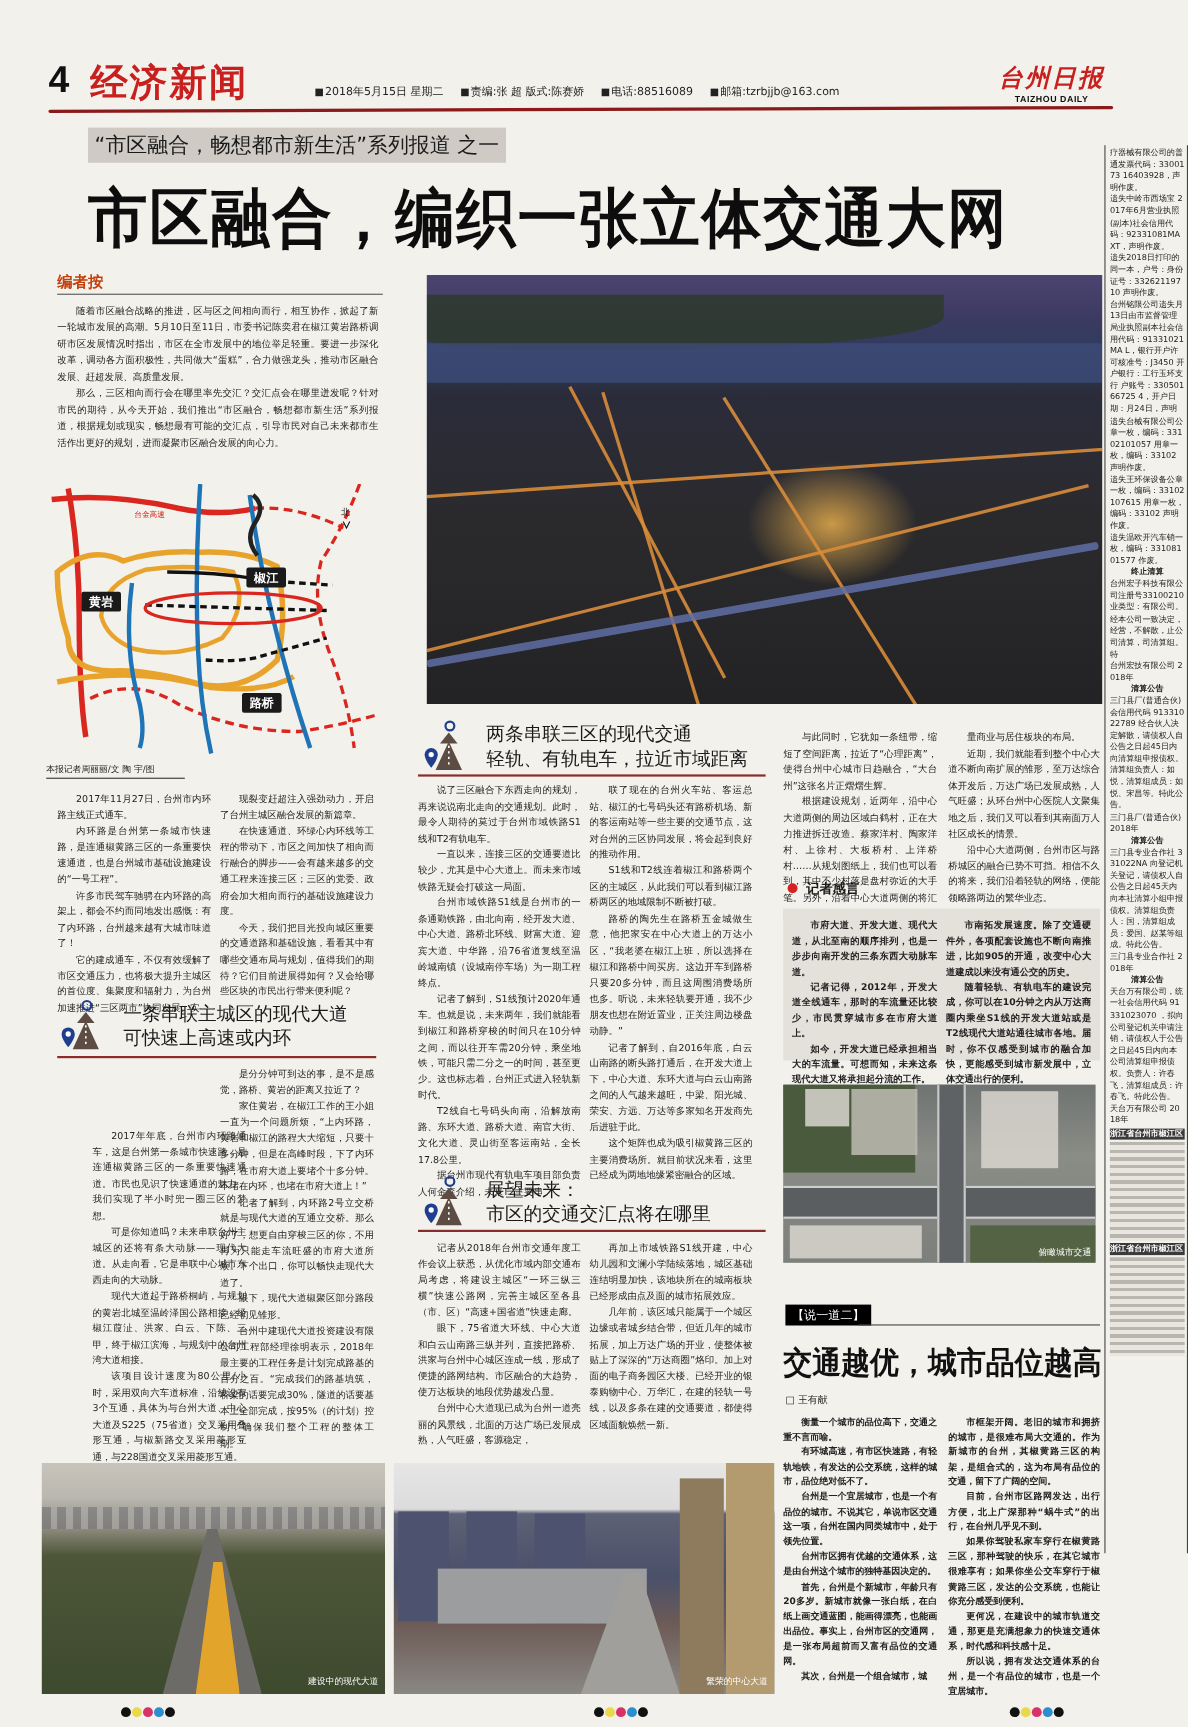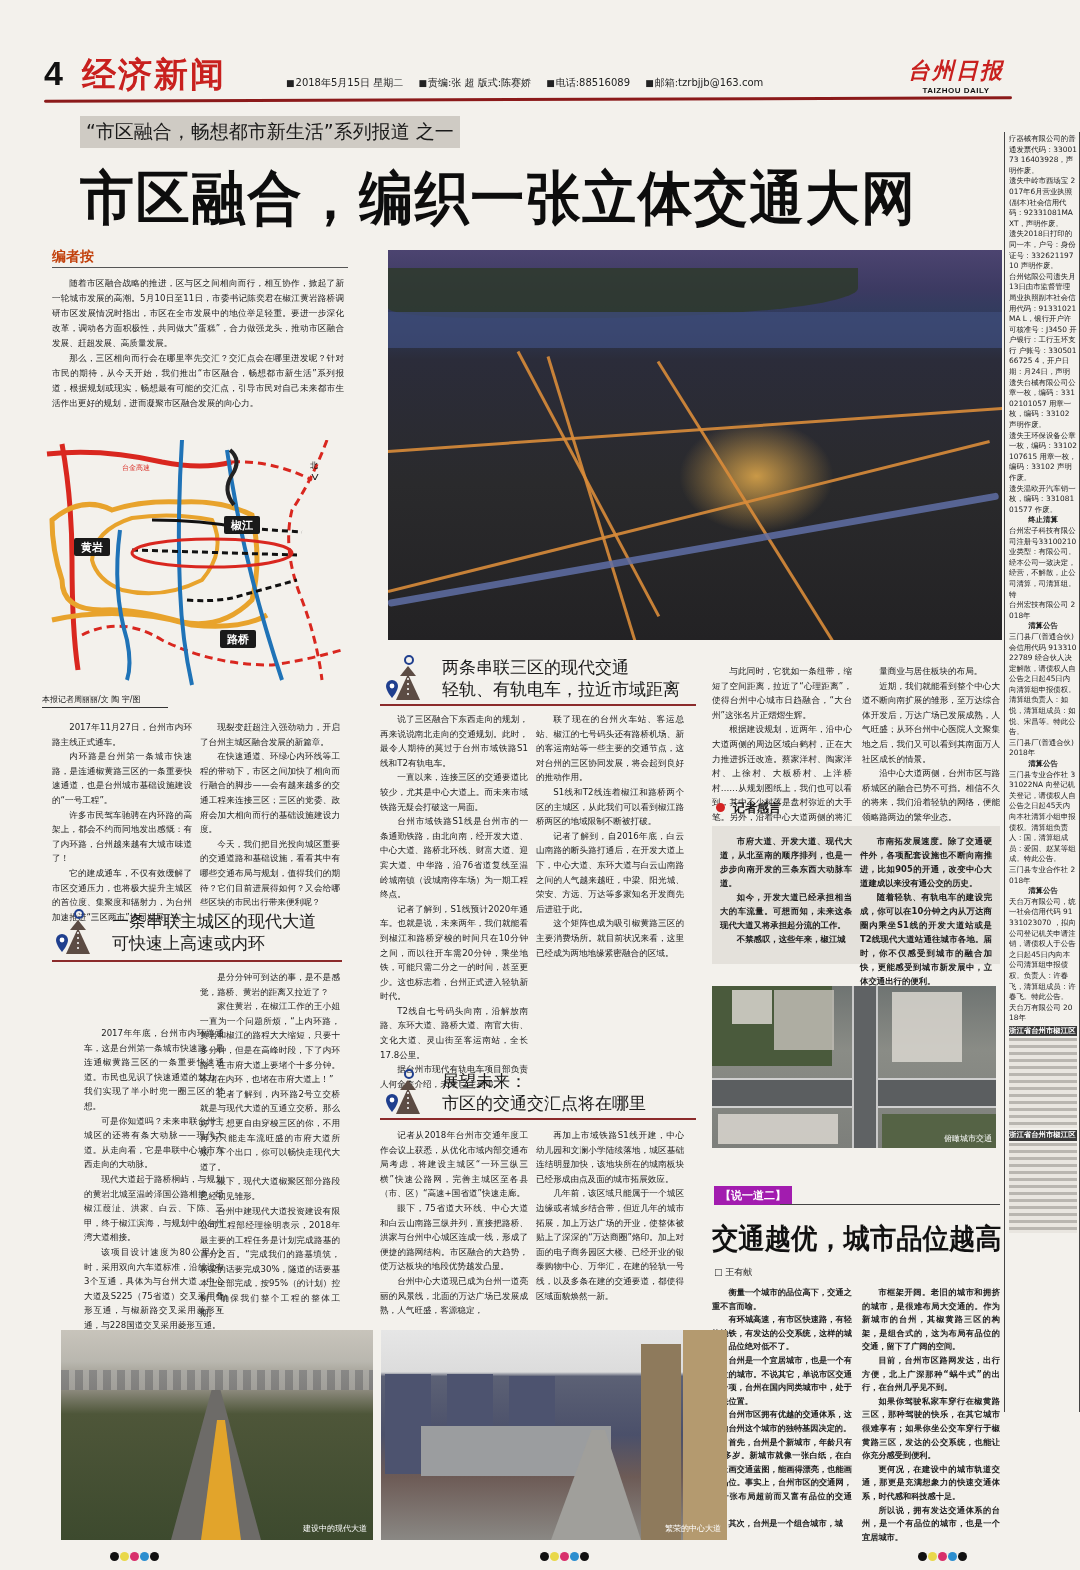--- a/index.html
+++ b/index.html
@@ -71,33 +71,33 @@
   
   .aerial { position: absolute; left: 712px; top: 986px; width: 284px; height: 162px; overflow: hidden;
     background: linear-gradient(180deg,#6f7472 0%, #8a8c86 40%, #7d7f7b 100%); padding-left: 47px; }
   .aerial .h-road { position: absolute; left: 0; top: 92px; width: 284px; height: 30px; background: #5b5e60; border-top: 2px solid #cfcfcf; border-bottom: 2px solid #cfcfcf; }
   .aerial .v-road { position: absolute; left: 140px; top: 0; width: 26px; height: 162px; background: #5f6264; border-left: 2px solid #c9c9c9; border-right: 2px solid #c9c9c9; }
   .aerial .blk { position: absolute; background: #d9d6cf; opacity: .85; }
   .aerial .grn { position: absolute; background: #4a5a3c; }
   .aerial .cap { position: absolute; right: 4px; bottom: 4px; font-size: 8px; color: #fff; }
 
   
-  .tag-red { position: absolute; left: 714px; top: 1186px; background: #a21caf; color: #fff; font-size: 11px; padding: 2px 6px; font-weight: bold; }
+  .tag-red { position: absolute; left: 714px; top: 1186px; background: #000000; color: #fff; font-size: 11px; padding: 2px 6px; }
   .tag-rule { position: absolute; left: 780px; top: 1204px; width: 220px; height: 1px; background: #444; }
   .opinion-title { position: absolute; left: 712px; top: 1220px; font: bold 28px "DejaVu Sans", sans-serif; color: #111; white-space: nowrap; transform: scaleX(0.94); transform-origin: left top; }
   .byline { position: absolute; left: 714px; top: 1266px; font-size: 9px; color: #222; }
 
   
   .classifieds { position: absolute; left: 1004px; top: 132px; width: 76px; height: 1280px; border-left: 1px solid #444; border-right: 1px solid #444; overflow: hidden; padding: 2px 2px 2px 4px; }
   .classifieds div { font-size: 7.4px; line-height: 10.6px; color: #222; word-break: break-all; }
   .classifieds .hd { font-weight: bold; text-align: center; }
   .classifieds .band { background: #3a3a3a; color: #fff; font-weight: bold; margin: 2px 0; }
 
   
-  .photo { position: absolute; top: 1330px; height: 210px; overflow: hidden; margin-left: 23px; }
+  .photo { position: absolute; top: 1330px; height: 210px; overflow: hidden; }
   .photo1 { left: 38px; width: 312px;
     background: linear-gradient(180deg,#c8c4bb 0%, #b9b7af 15%, #8f8c80 28%, #4e5639 40%, #3d4a2e 100%); }
   .photo1 .road { position: absolute; left: 110px; top: 60px; width: 90px; height: 150px; background: #6d6b68; clip-path: polygon(45% 0,55% 0,100% 100%,0 100%); }
   .photo1 .yellow { position: absolute; left: 140px; top: 90px; width: 40px; height: 120px; background: #e2a42b; clip-path: polygon(40% 0,60% 0,100% 100%,0 100%); }
   .photo1 .skyline { position: absolute; left: 0; top: 40px; width: 312px; height: 20px; background: repeating-linear-gradient(90deg,#7a7a7c 0 8px,#a9a8a5 8px 14px); opacity: .7; }
   .photo2 { left: 358px; width: 346px;
     background: linear-gradient(180deg,#e6e6e6 0%, #dcdcdc 20%, #5c6175 22%, #4b506a 50%, #6d5b56 70%, #8a8884 100%); }
   .photo2 .tower { position: absolute; background: #7b6f5d; }
   .photo2 .tower.glass { background: #4d536f; }
   .photo2 .street { position: absolute; left: 170px; top: 100px; width: 90px; height: 110px; background: #a09f9b; clip-path: polygon(45% 0,60% 0,100% 100%,0 100%); }
@@ -218,37 +218,39 @@
     <p>说了三区融合下东西走向的规划，再来说说南北走向的交通规划。此时，最令人期待的莫过于台州市域铁路S1线和T2有轨电车。</p>
     <p>一直以来，连接三区的交通要道比较少，尤其是中心大道上。而未来市域铁路无疑会打破这一局面。</p>
     <p>台州市域铁路S1线是台州市的一条通勤铁路，由北向南，经开发大道、中心大道、路桥北环线、财富大道、迎宾大道、中华路，沿76省道复线至温岭城南镇（设城南停车场）为一期工程终点。</p>
     <p>记者了解到，S1线预计2020年通车。也就是说，未来两年，我们就能看到椒江和路桥穿梭的时间只在10分钟之间，而以往开车需20分钟，乘坐地铁，可能只需二分之一的时间，甚至更少。这也标志着，台州正式进入轻轨新时代。</p>
     <p>T2线自七号码头向南，沿解放南路、东环大道、路桥大道、南官大街、文化大道、灵山街至客运南站，全长17.8公里。</p>
     <p>据台州市现代有轨电车项目部负责人何金森介绍，未来T2主要串</p>
   </div>
   <div class="col" style="left:536px;top:712px;width:148px;">
     <p>联了现在的台州火车站、客运总站、椒江的七号码头还有路桥机场、新的客运南站等一些主要的交通节点，这对台州的三区协同发展，将会起到良好的推动作用。</p>
     <p>S1线和T2线连着椒江和路桥两个区的主城区，从此我们可以看到椒江路桥两区的地域限制不断被打破。</p>
+    <p>路桥的陶先生在路桥五金城做生意，他把家安在中心大道上的万达小区，“我老婆在椒江上班，所以选择在椒江和路桥中间买房。这边开车到路桥只要20多分钟，而且这周围消费场所也多。听说，未来轻轨要开通，我不少朋友也想在附近置业，正关注周边楼盘动静。”</p>
     <p>记者了解到，自2016年底，白云山南路的断头路打通后，在开发大道上下，中心大道、东环大道与白云山南路之间的人气越来越旺，中梁、阳光城、荣安、方远、万达等多家知名开发商先后进驻于此。</p>
     <p>这个矩阵也成为吸引椒黄路三区的主要消费场所。就目前状况来看，这里已经成为两地地缘紧密融合的区域。</p>
   </div>
   <div class="col" style="left:712px;top:664px;width:140px;">
     <p>与此同时，它犹如一条纽带，缩短了空间距离，拉近了“心理距离”，使得台州中心城市日趋融合，“大台州”这张名片正熠熠生辉。</p>
     <p>根据建设规划，近两年，沿中心大道两侧的周边区域白鹤村，正在大力推进拆迁改造。蔡家洋村、陶家洋村、上徐村、大板桥村、上洋桥村……从规划图纸上，我们也可以看到，其中不少村落是盘村弥近的大手笔。另外，沿着中心大道两侧的将汇聚大体</p>
   </div>
   <div class="col" style="left:862px;top:664px;width:138px;">
     <p>量商业与居住板块的布局。</p>
     <p>近期，我们就能看到整个中心大道不断向南扩展的雏形，至万达综合体开发后，万达广场已发展成熟，人气旺盛；从环台州中心医院人文聚集地之后，我们又可以看到其南面万人社区成长的情景。</p>
     <p>沿中心大道两侧，台州市区与路桥城区的融合已势不可挡。相信不久的将来，我们沿着轻轨的网络，便能领略路两边的繁华业态。</p>
   </div>
 
   <div class="rep-label"><span class="rep-dot"></span><span>记者感言</span></div>
   <div class="rep-box">
     <div class="col" style="left:8px;top:8px;width:132px;">
       <p>市府大道、开发大道、现代大道，从北至南的顺序排列，也是一步步向南开发的三条东西大动脉车道。</p>
+      <p>记者记得，2012年，开发大道全线通车，那时的车流量还比较少，市民贯穿城市多在市府大道上。</p>
       <p>如今，开发大道已经承担相当大的车流量。可想而知，未来这条现代大道又将承担起分流的工作。</p>
       <p>不禁感叹，这些年来，椒江城</p>
     </div>
     <div class="col" style="left:148px;top:8px;width:132px;">
       <p>市南拓发展速度。除了交通硬件外，各项配套设施也不断向南推进，比如905的开通，改变中心大道建成以来没有通公交的历史。</p>
       <p>随着轻轨、有轨电车的建设完成，你可以在10分钟之内从万达商圈内乘坐S1线的开发大道站或是T2线现代大道站通往城市各地。届时，你不仅感受到城市的融合加快，更能感受到城市新发展中，立体交通出行的便利。</p>
     </div>
   </div>
 
   <div class="aerial">

